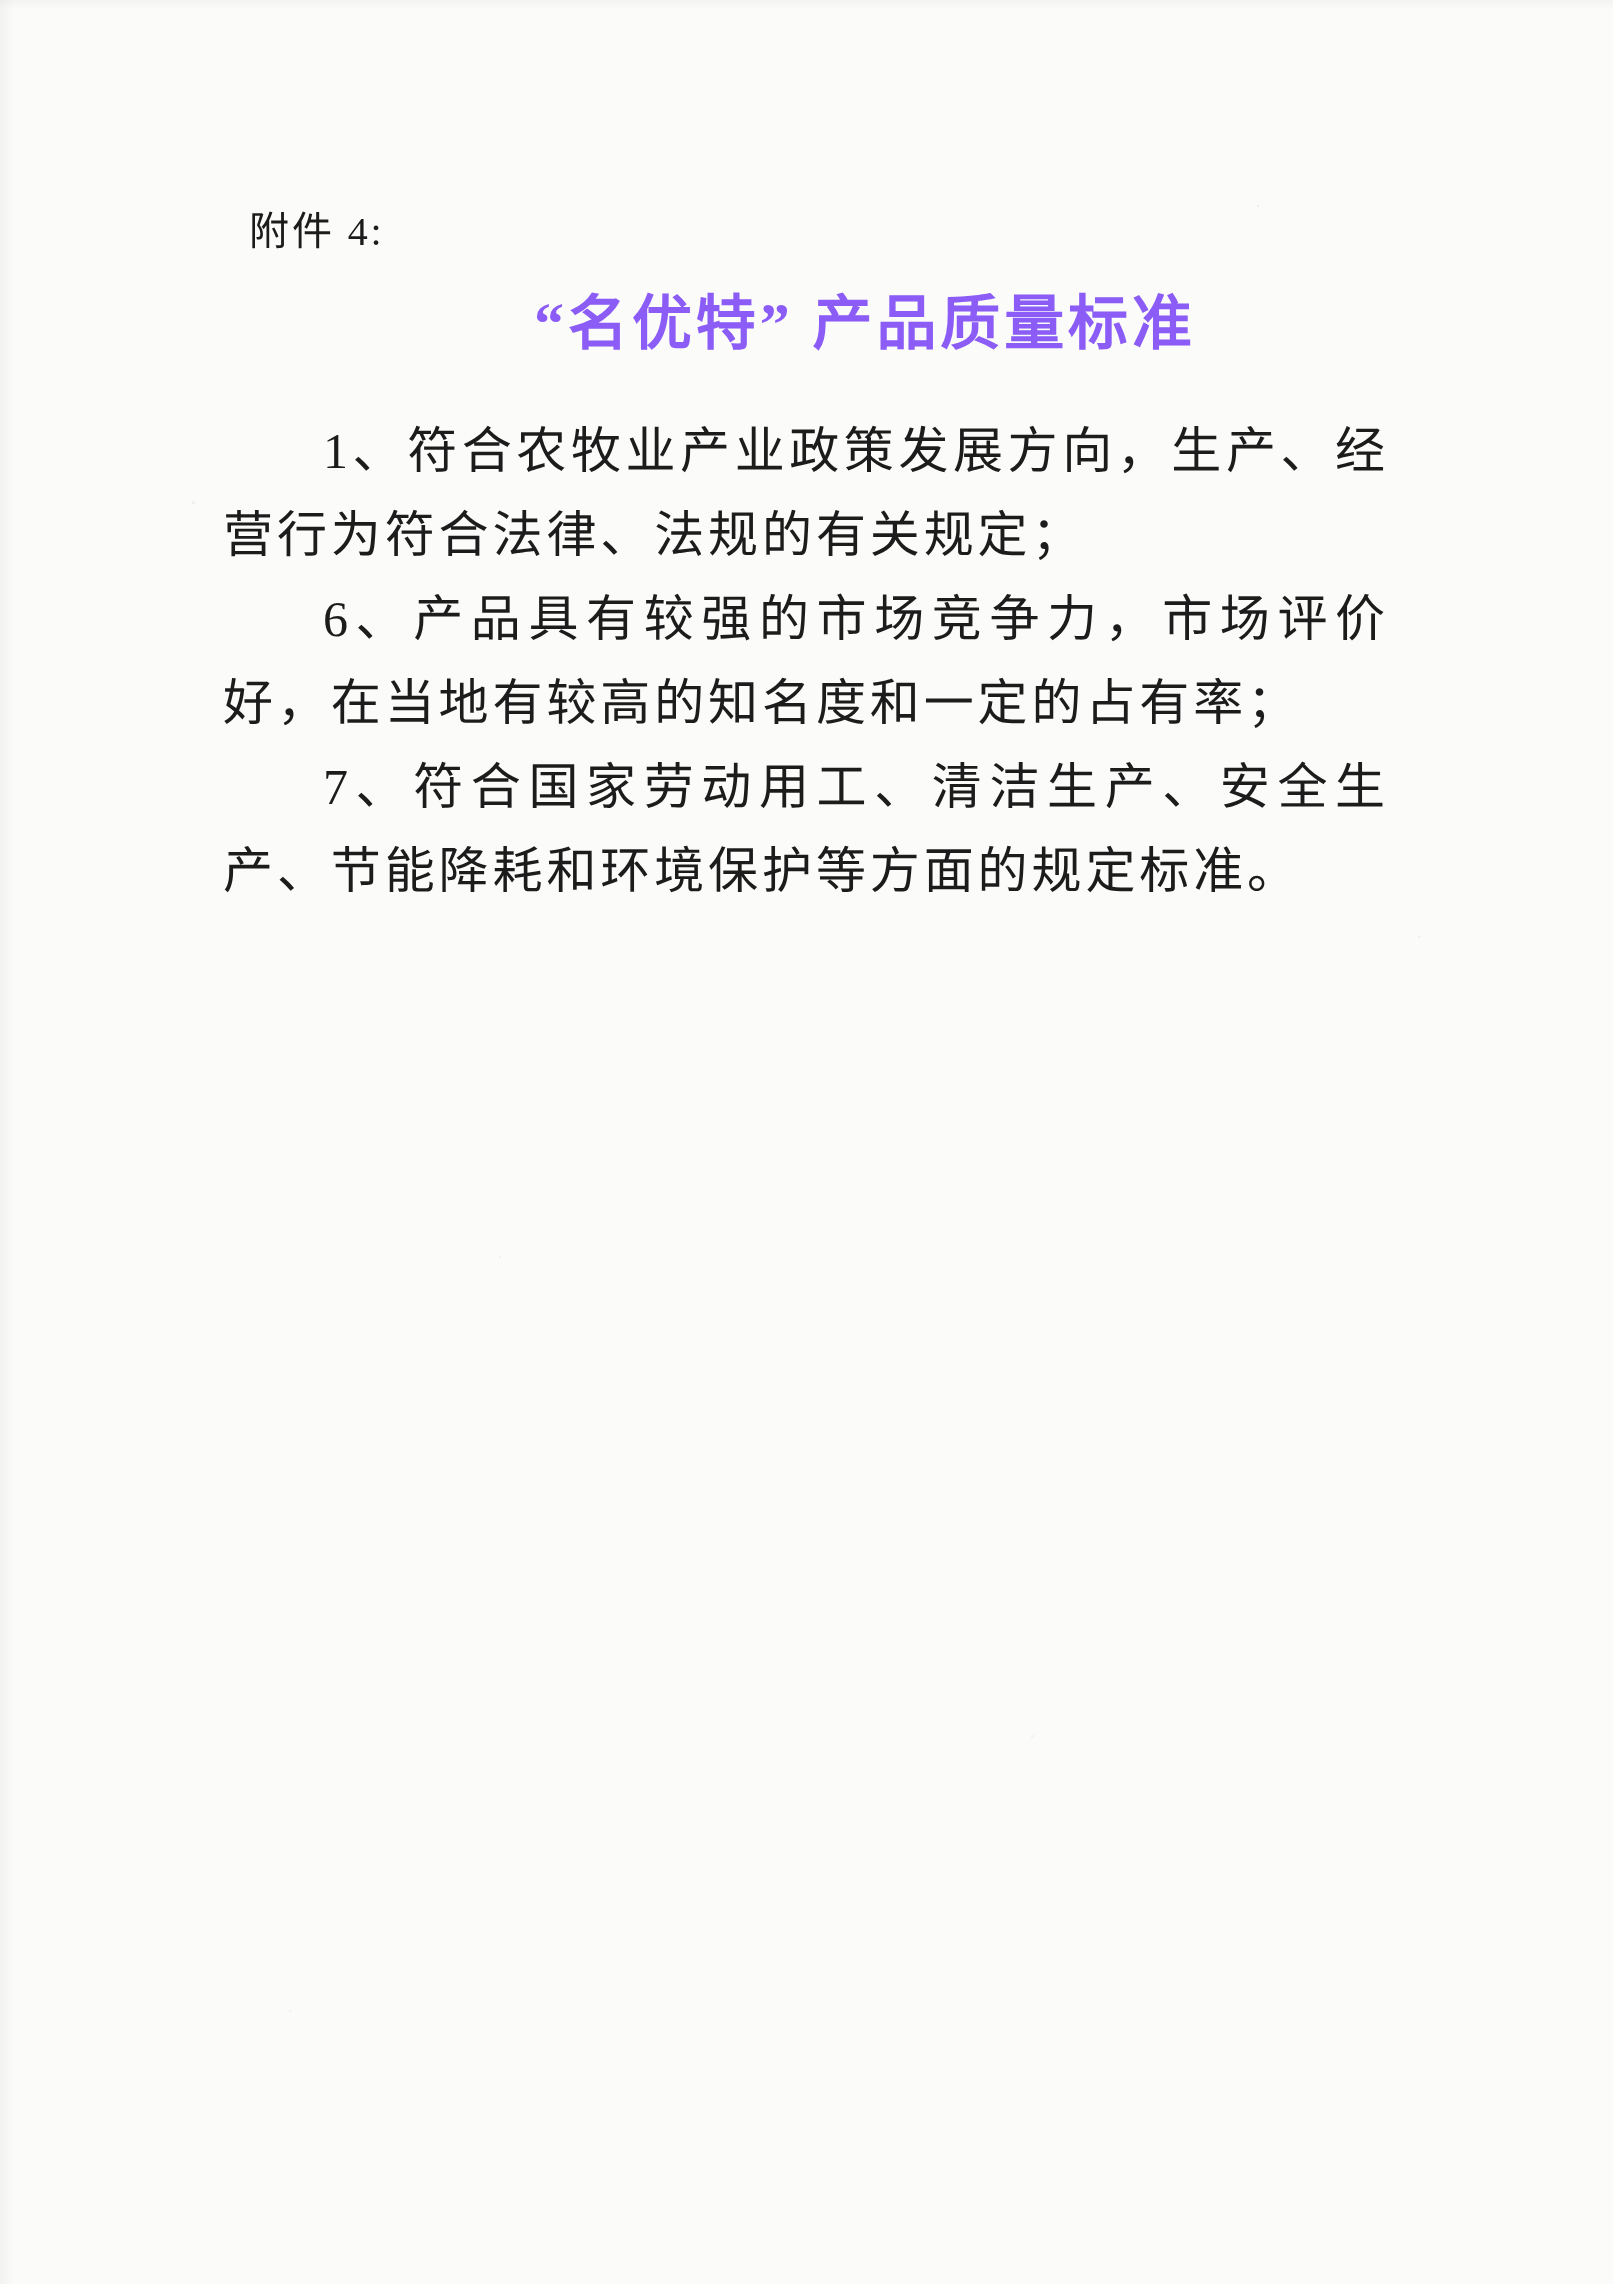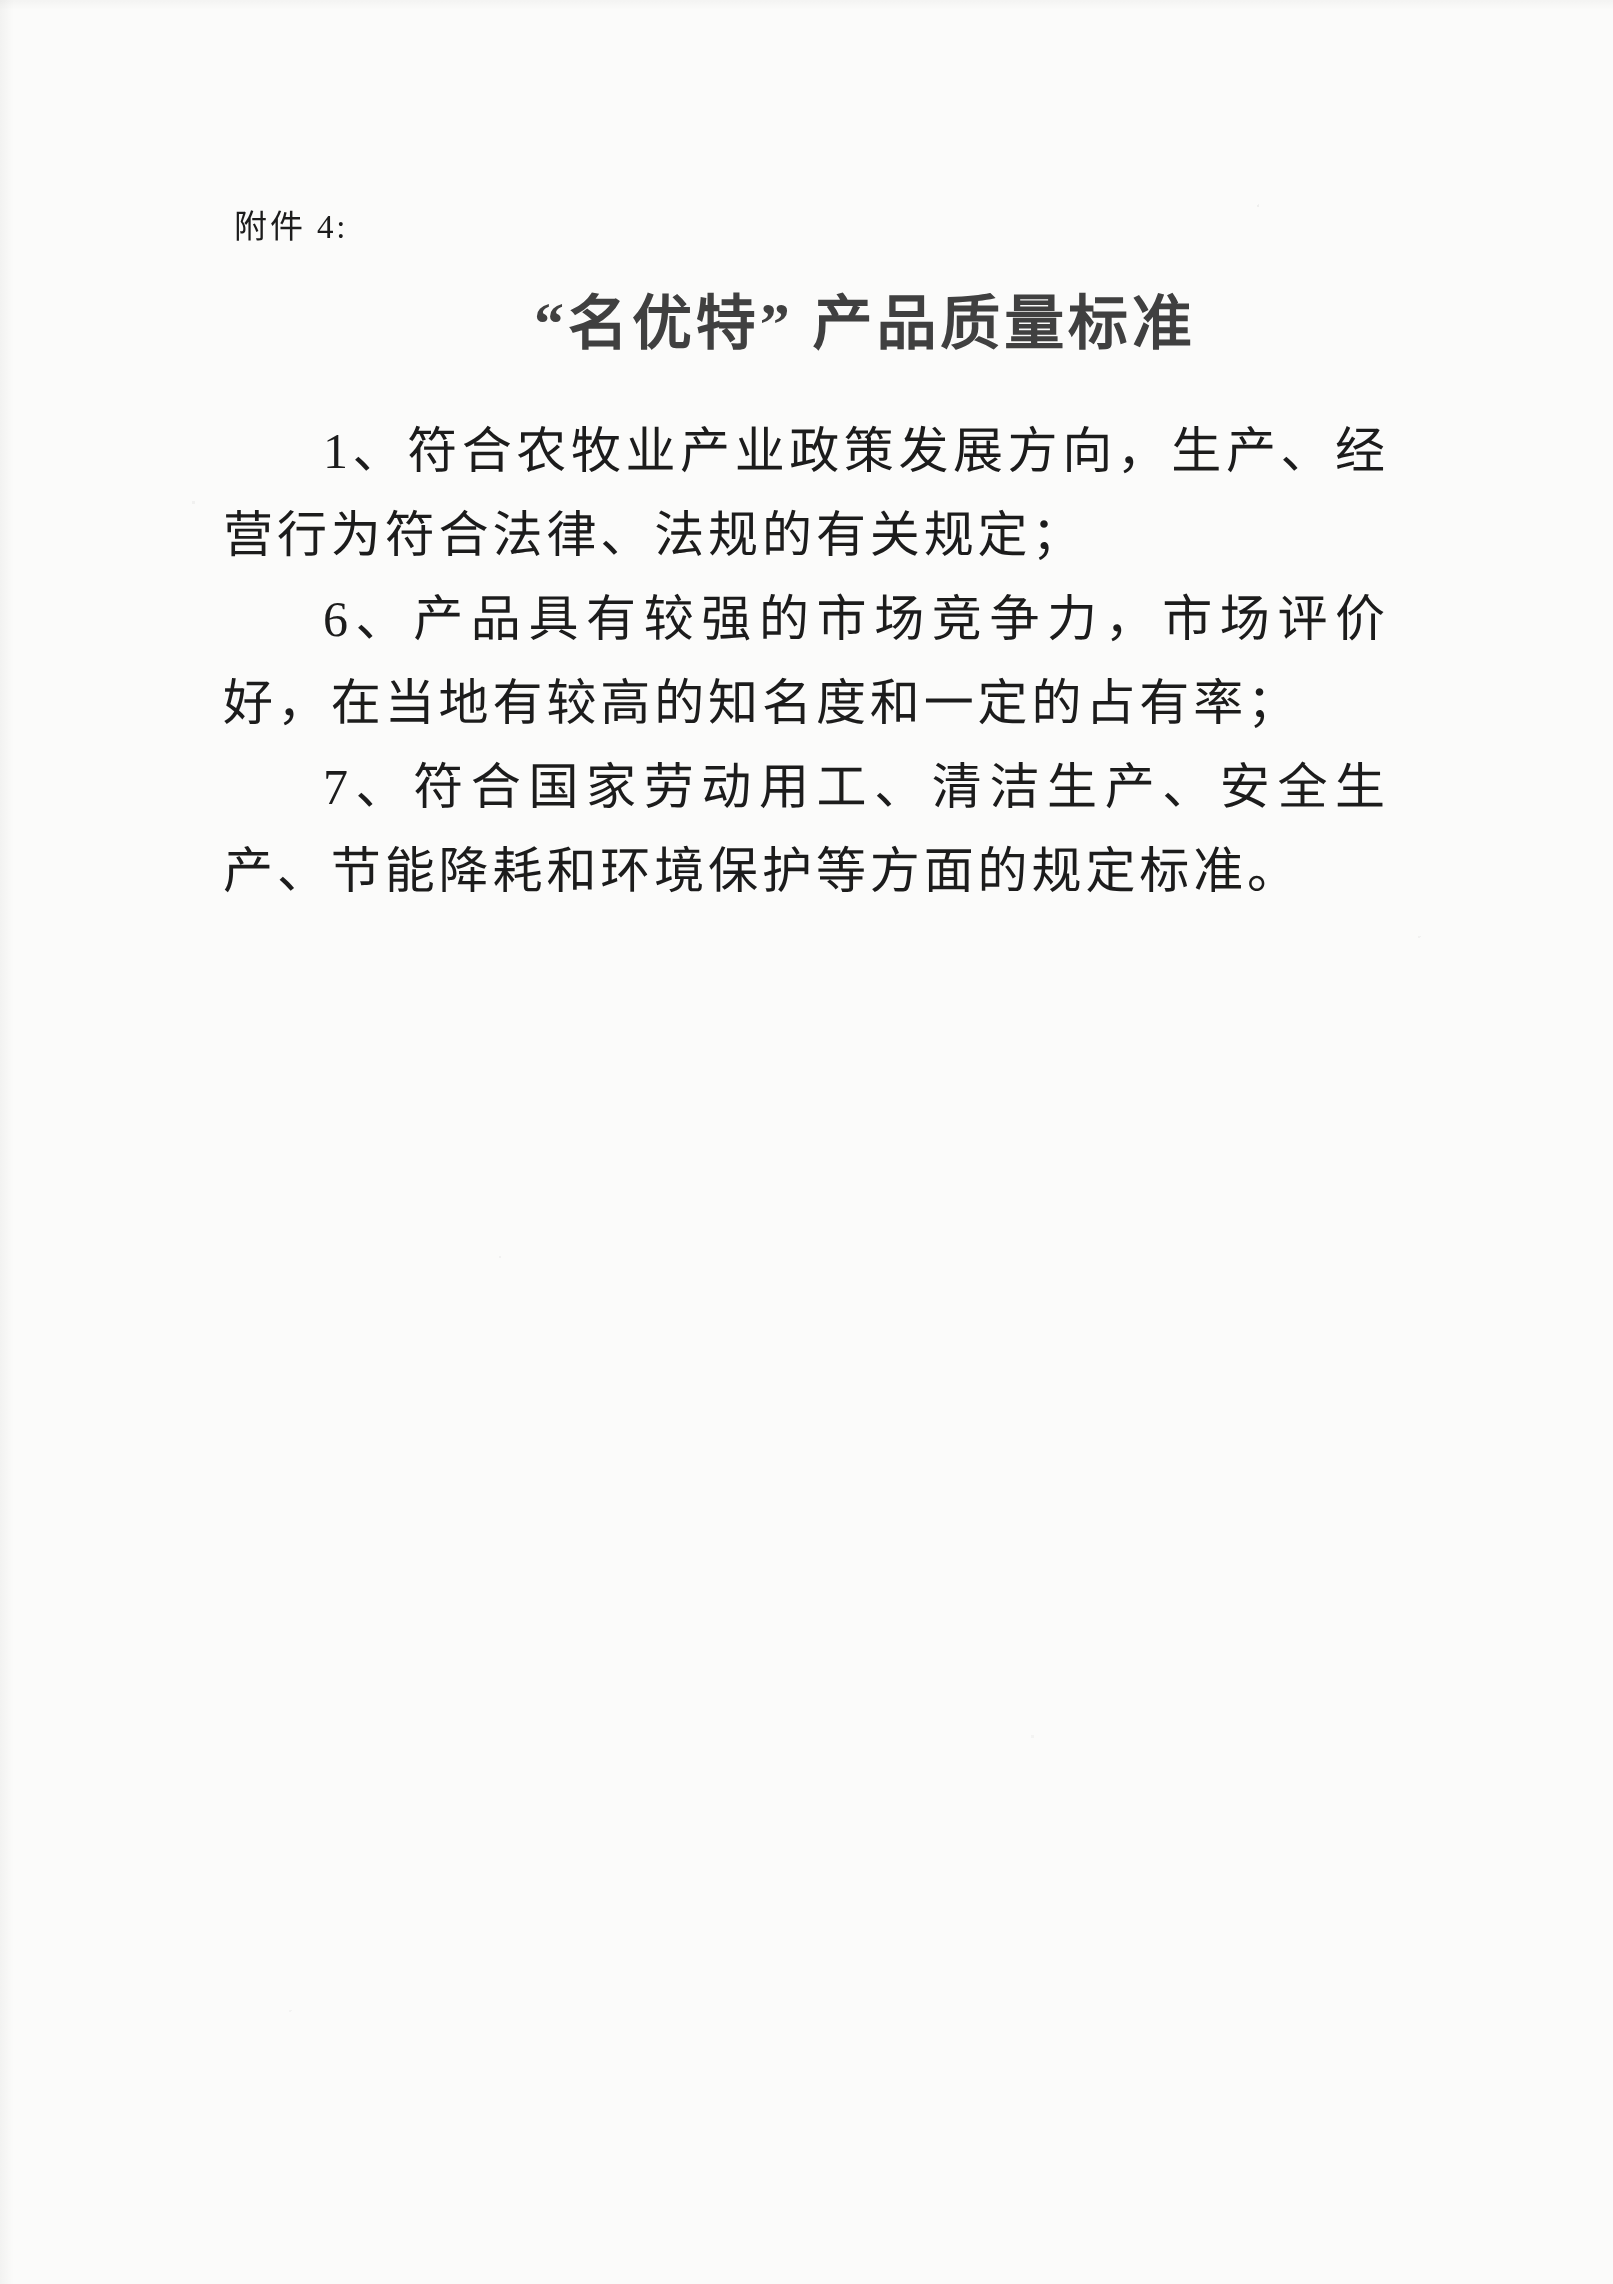--- a/index.html
+++ b/index.html
@@ -29,38 +29,38 @@
       radial-gradient(circle 2px at 31% 55%, rgba(0,0,0,0.04) 0 60%, transparent 61%),
       radial-gradient(circle 2.9px at 64% 76%, rgba(0,0,0,0.03) 0 60%, transparent 61%),
       radial-gradient(circle 2px at 88% 41%, rgba(0,0,0,0.04) 0 60%, transparent 61%),
       radial-gradient(circle 2px at 18% 88%, rgba(0,0,0,0.03) 0 60%, transparent 61%),
       linear-gradient(90deg, rgba(0,0,0,0.035) 0px, rgba(0,0,0,0.0) 13.7px),
       linear-gradient(180deg, rgba(0,0,0,0.03) 0px, rgba(0,0,0,0.0) 9.8px);
   }
   .attachment-label {
     position: absolute;
     top: 208px;
-    left: 234px;
-    font-size: 33px;
+    left: 249px;
+    font-size: 40px;
     line-height: 1.2;
     letter-spacing: 2.9px;
     white-space: nowrap;
   }
   .doc-title {
     position: absolute;
     top: 287px;
     left: 223px;
     width: 1166px;
     margin: 0;
     text-align: center;
     padding-left: 59px;
     font-size: 60px;
     font-weight: bold;
     letter-spacing: 3.9px;
-    color: #404040;
+    color: #8b5cf6;
     line-height: 1.25;
     white-space: nowrap;
   }
   .body-text {
     position: absolute;
     top: 409px;
     left: 223px;
     width: 1166px;
     font-size: 50px;
     line-height: 84px;

